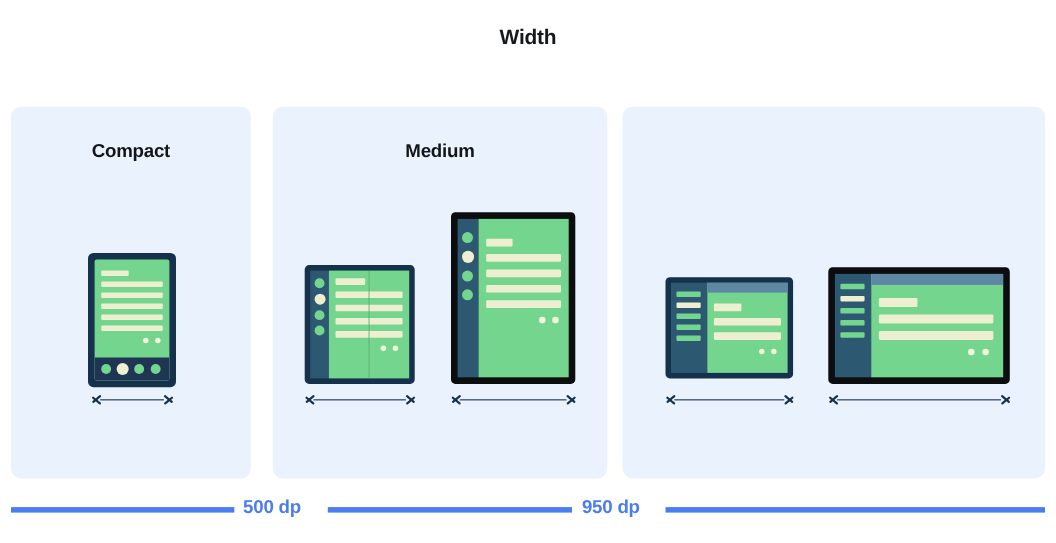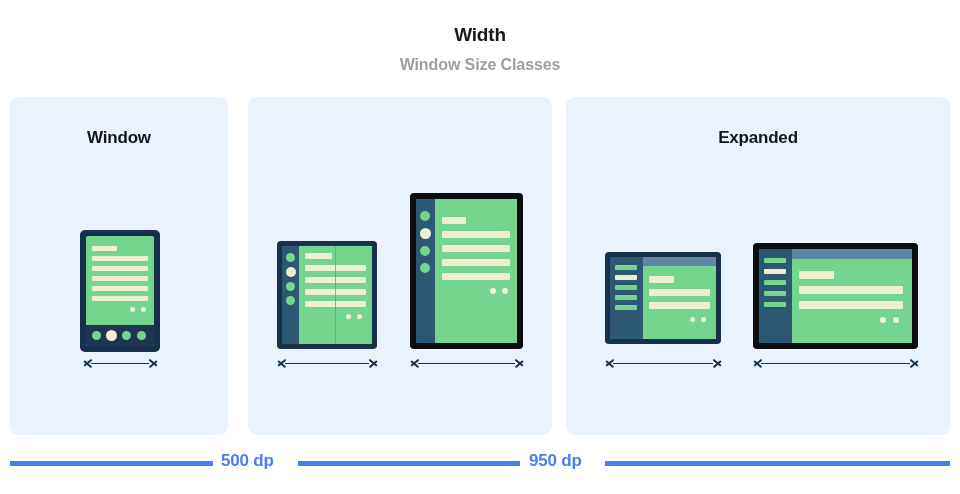--- a/index.html
+++ b/index.html
@@ -72,24 +72,23 @@
     position:absolute;top:451px;font-size:17px;font-weight:700;color:#4a7ef0;
     letter-spacing:-0.2px;white-space:nowrap;
   }
 </style>
 </head>
 <body>
 
 <div class="stage">
 
   <div class="title">Width</div>
-  <div class="subtitle">Window Size Classes</div>
 
   <div class="panel panel-compact">
-    <div class="panel-label">Window</div>
+    <div class="panel-label">Compact</div>
 
     <div class="device" style="left:70px;top:133px;width:80px;height:122px;background:#16314c;border-radius:5px;">
       <div class="screen" style="left:6px;top:6px;width:68px;height:110px;border-radius:2px;">
         <div class="bar" style="left:6px;top:10px;width:25px;height:5px;"></div>
         <div class="bar" style="left:6px;top:20px;width:56px;height:5px;"></div>
         <div class="bar" style="left:6px;top:30px;width:56px;height:5px;"></div>
         <div class="bar" style="left:6px;top:40px;width:56px;height:5px;"></div>
         <div class="bar" style="left:6px;top:50px;width:56px;height:5px;"></div>
         <div class="bar" style="left:6px;top:60px;width:56px;height:5px;"></div>
         <div class="dot cream" style="left:44px;top:71px;width:5px;height:5px;"></div>
@@ -104,20 +103,21 @@
     </div>
 
     <div class="arrow" style="left:74px;top:258px;width:72px;">
       <div class="head l"></div>
       <div class="shaft"></div>
       <div class="head r"></div>
     </div>
   </div>
 
   <div class="panel panel-medium">
+    <div class="panel-label">Medium</div>
 
     <div class="device" style="left:29px;top:144px;width:100px;height:108px;background:#16314c;border-radius:4px;">
       <div class="rail" style="left:5px;top:5px;width:17px;height:98px;">
         <div class="dot" style="left:4px;top:7px;width:9px;height:9px;"></div>
         <div class="fab" style="left:4px;top:21px;width:10px;height:10px;"></div>
         <div class="dot" style="left:4px;top:36px;width:9px;height:9px;"></div>
         <div class="dot" style="left:4px;top:50px;width:9px;height:9px;"></div>
       </div>
       <div class="screen" style="left:22px;top:5px;width:73px;height:98px;">
         <div class="bar" style="left:6px;top:7px;width:27px;height:6px;"></div>
@@ -156,21 +156,20 @@
     </div>
 
     <div class="arrow" style="left:163px;top:258px;width:111px;">
       <div class="head l"></div>
       <div class="shaft"></div>
       <div class="head r"></div>
     </div>
   </div>
 
   <div class="panel panel-expanded">
-    <div class="panel-label">Expanded</div>
 
     <div class="device" style="left:39px;top:155px;width:116px;height:92px;background:#16314c;border-radius:4px;">
       <div class="rail" style="left:5px;top:5px;width:33px;height:82px;">
         <div class="gbar" style="left:5px;top:8px;width:22px;height:5px;"></div>
         <div class="bar" style="left:5px;top:18px;width:22px;height:5px;"></div>
         <div class="gbar" style="left:5px;top:28px;width:22px;height:5px;"></div>
         <div class="gbar" style="left:5px;top:38px;width:22px;height:5px;"></div>
         <div class="gbar" style="left:5px;top:48px;width:22px;height:5px;"></div>
       </div>
       <div class="screen" style="left:38px;top:5px;width:73px;height:82px;">

